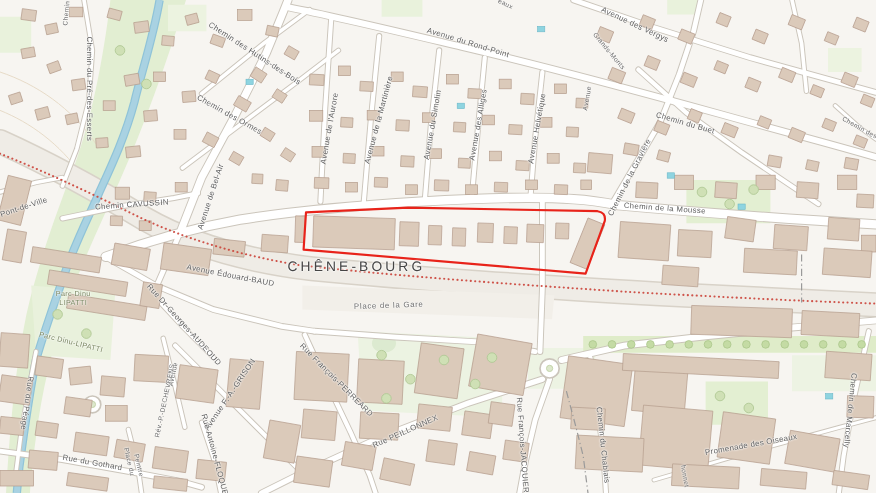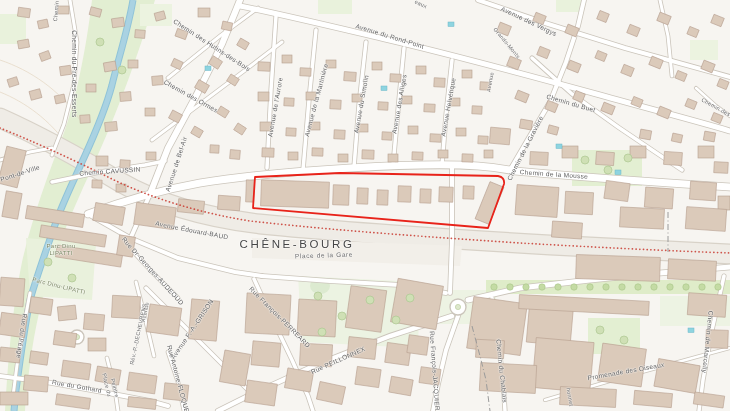--- a/index.html
+++ b/index.html
@@ -389,21 +389,21 @@
       <span class="map-label lbl-st" style="left: 529px; top: 21px; --r: 25deg;">Avenue des Vergys</span>
       <span class="map-label lbl-sm" style="left: 507px; top: 43px; --r: 50deg;">Grands-Monts</span>
       <span class="map-label lbl-sm" style="left: 490px; top: 82px; --r: -80deg;">Avenue</span>
       <span class="map-label lbl-st" style="left: 571px; top: 103px; --r: 16deg;">Chemin du Buet</span>
       <span class="map-label lbl-sm" style="left: 716px; top: 107px; --r: 29deg;">Chemin des</span>
       <span class="map-label lbl-st" style="left: 525px; top: 148px; --r: -63deg;">Chemin de la Gravière</span>
       <span class="map-label lbl-st" style="left: 554px; top: 174px; --r: 4deg;">Chemin de la Mousse</span>
       <span class="map-label lbl-st" style="left: 110px; top: 171px; --r: -4deg;">Chemin CAVUSSIN</span>
       <span class="map-label lbl-st" style="left: 20px; top: 173px; --r: -18deg;">Pont-de-Ville</span>
       <span class="map-label lbl-st" style="left: 176px; top: 164px; --r: -72deg;">Avenue de Bel-Air</span>
-      <span class="map-label lbl-locality" style="left: 297px; top: 244px; --r: 0deg;">CHÊNE-BOURG</span>
+      <span class="map-label lbl-locality" style="left: 297px; top: 223px; --r: 0deg;">CHÊNE-BOURG</span>
       <span class="map-label lbl-st" style="left: 192px; top: 230px; --r: 11deg;">Avenue Édouard-BAUD</span>
       <span class="map-label lbl-place" style="left: 324px; top: 255px; --r: -2deg;">Place de la Gare</span>
       <span class="map-label lbl-park" style="left: 61px; top: 246px; --r: 0deg;">Parc Dinu</span>
       <span class="map-label lbl-park" style="left: 61px; top: 253px; --r: 0deg;">LIPATTI</span>
       <span class="map-label lbl-park" style="left: 59px; top: 286px; --r: 14deg;">Parc Dinu-LIPATTI</span>
       <span class="map-label lbl-st" style="left: 153px; top: 271px; --r: 48deg;">Rue Dr-Georges-AUDEOUD</span>
       <span class="map-label lbl-sm" style="left: 145px; top: 312px; --r: -78deg;">Avenue</span>
       <span class="map-label lbl-sm" style="left: 138px; top: 334px; --r: -78deg;">Rév.-P.-DECHEVRENS</span>
       <span class="map-label lbl-st" style="left: 192px; top: 329px; --r: -56deg;">Avenue F.-A.-GRISON</span>
       <span class="map-label lbl-st" style="left: 179px; top: 381px; --r: 75deg;">Rue Antoine-FLOQUET</span>

